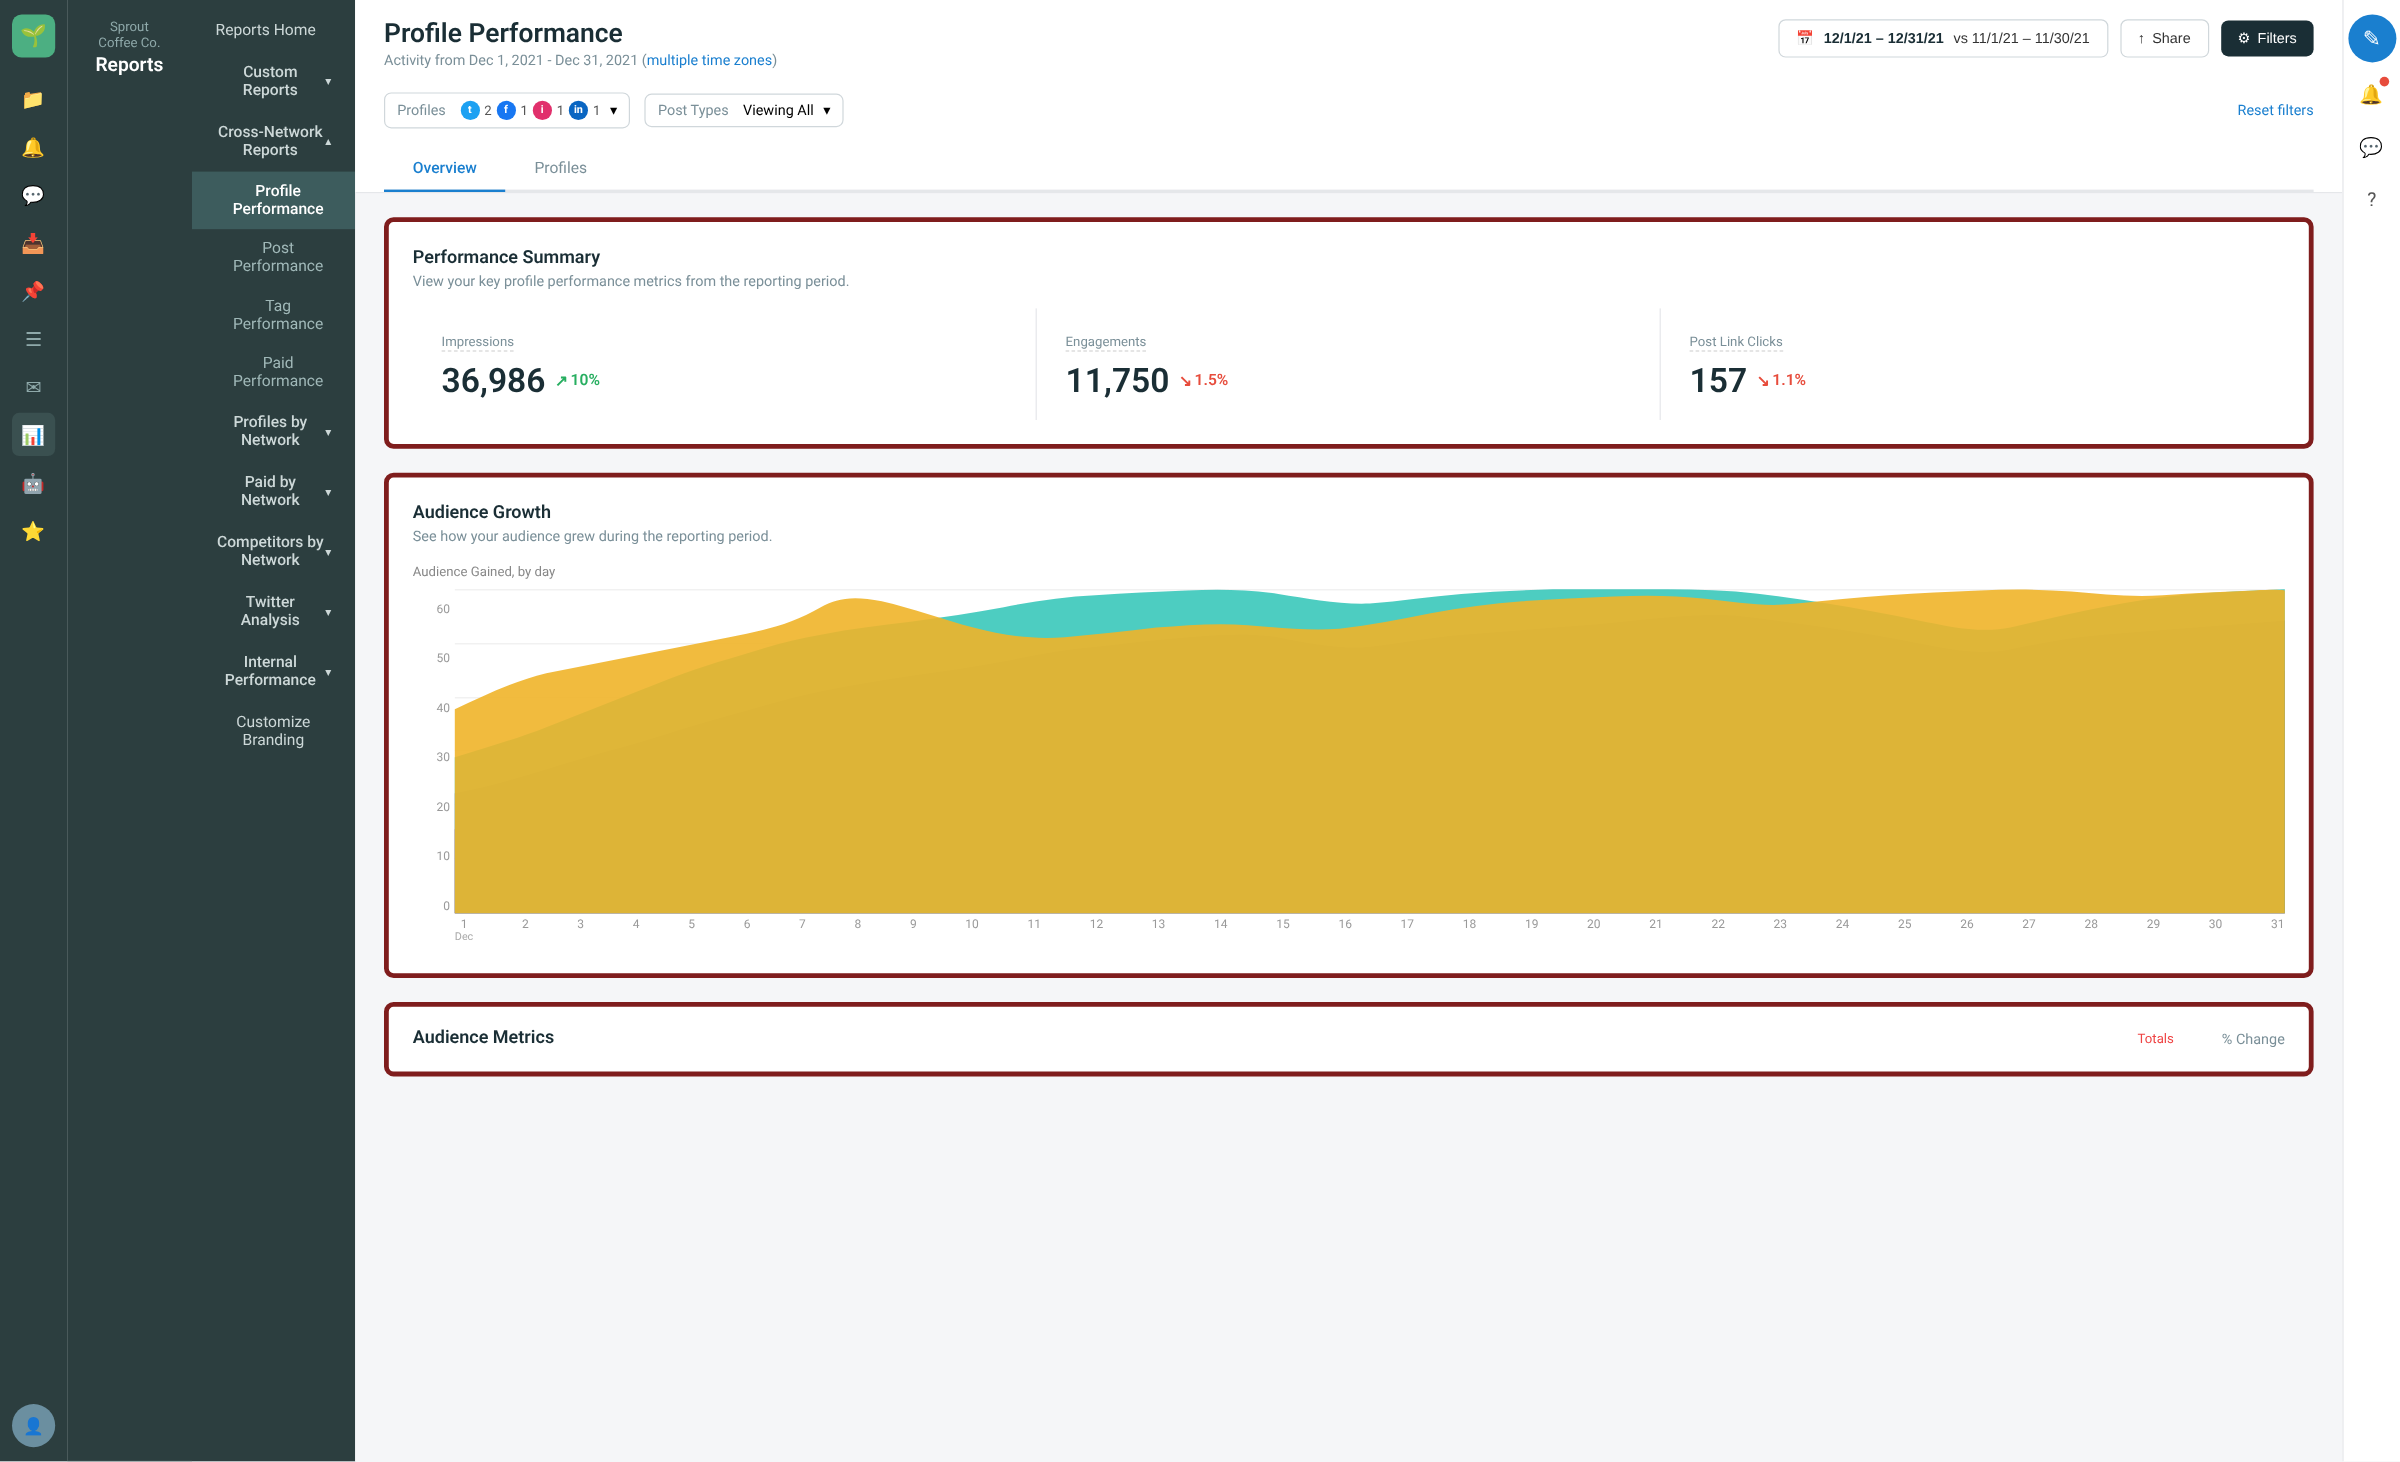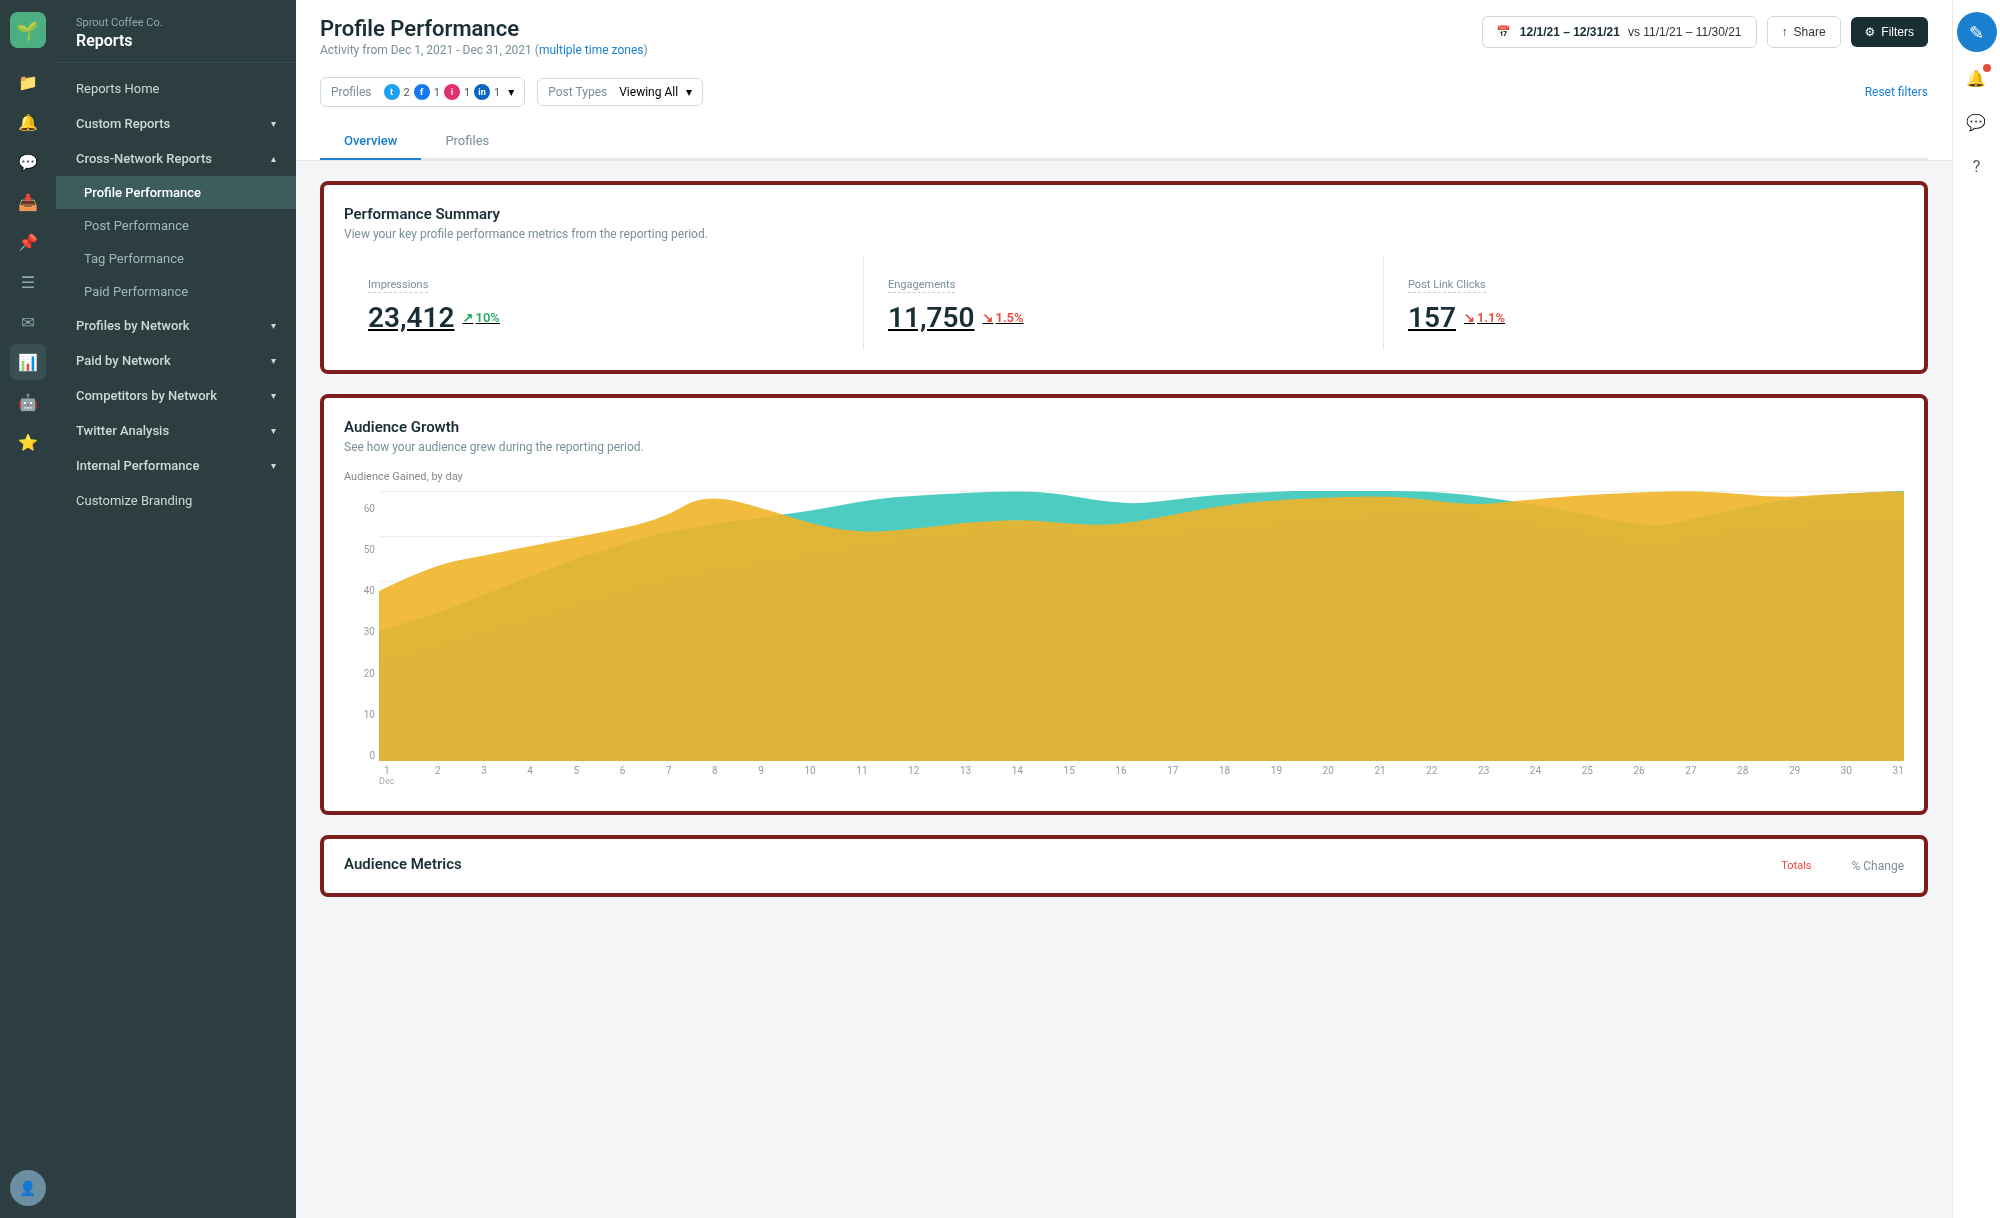--- a/index.html
+++ b/index.html
@@ -63,23 +63,24 @@
       background: #1a7fcf; display: flex; align-items: center; justify-content: center;
       color: white; font-size: 18px; cursor: pointer;
     }
 
     
     .sidebar {
       width: 240px;
       background: #2c3e3f;
       color: #cdd8d8;
       display: flex;
-      flex-direction: column;
+      flex-direction: row;
       overflow-y: auto;
       flex-shrink: 0;
+      text-align: center;
     }
     .sidebar-header {
       padding: 16px 20px 12px;
       border-bottom: 1px solid #3a5050;
     }
     .sidebar-header .company { font-size: 11px; color: #8fa9aa; margin-bottom: 2px; }
     .sidebar-header .section-title { font-size: 16px; color: white; font-weight: 600; }
     .sidebar-nav { padding: 8px 0; }
     .nav-item {
       display: flex; align-items: center; justify-content: space-between;
@@ -179,21 +180,20 @@
       background: white; border-radius: 8px; border: 4px solid #7f1d1d;
       margin-bottom: 20px; padding: 20px;
     }
     .card-title { font-size: 15px; font-weight: 600; color: #1a2e35; margin-bottom: 4px; }
     .card-subtitle { font-size: 12px; color: #7a8f98; margin-bottom: 16px; }
 
     
     .metrics-row {
       display: grid; grid-template-columns: 1fr 1fr 1fr;
       gap: 0;
-      text-decoration: underline;
     }
     .metric-item {
       padding: 16px 24px;
       border-right: 1px solid #e5e7ea;
     }
     .metric-item:last-child { border-right: none; }
     .metric-label {
       font-size: 11px; color: #7a8f98; border-bottom: 1px dashed #ccc;
       display: inline-block; padding-bottom: 1px; margin-bottom: 8px; cursor: pointer;
     }
@@ -364,21 +364,21 @@
 
   <div class="content-body">
 
     <div class="card">
       <div class="card-title">Performance Summary</div>
       <div class="card-subtitle">View your key profile performance metrics from the reporting period.</div>
       <div class="metrics-row">
         <div class="metric-item">
           <div class="metric-label">Impressions</div>
           <div class="metric-value">
-            <span>23,412</span>
+            <span>36,986</span>
             <span class="metric-change metric-up">
               ↗ <span>10%</span>
             </span>
           </div>
         </div>
         <div class="metric-item">
           <div class="metric-label">Engagements</div>
           <div class="metric-value">
             <span>11,750</span>
             <span class="metric-change metric-down">

